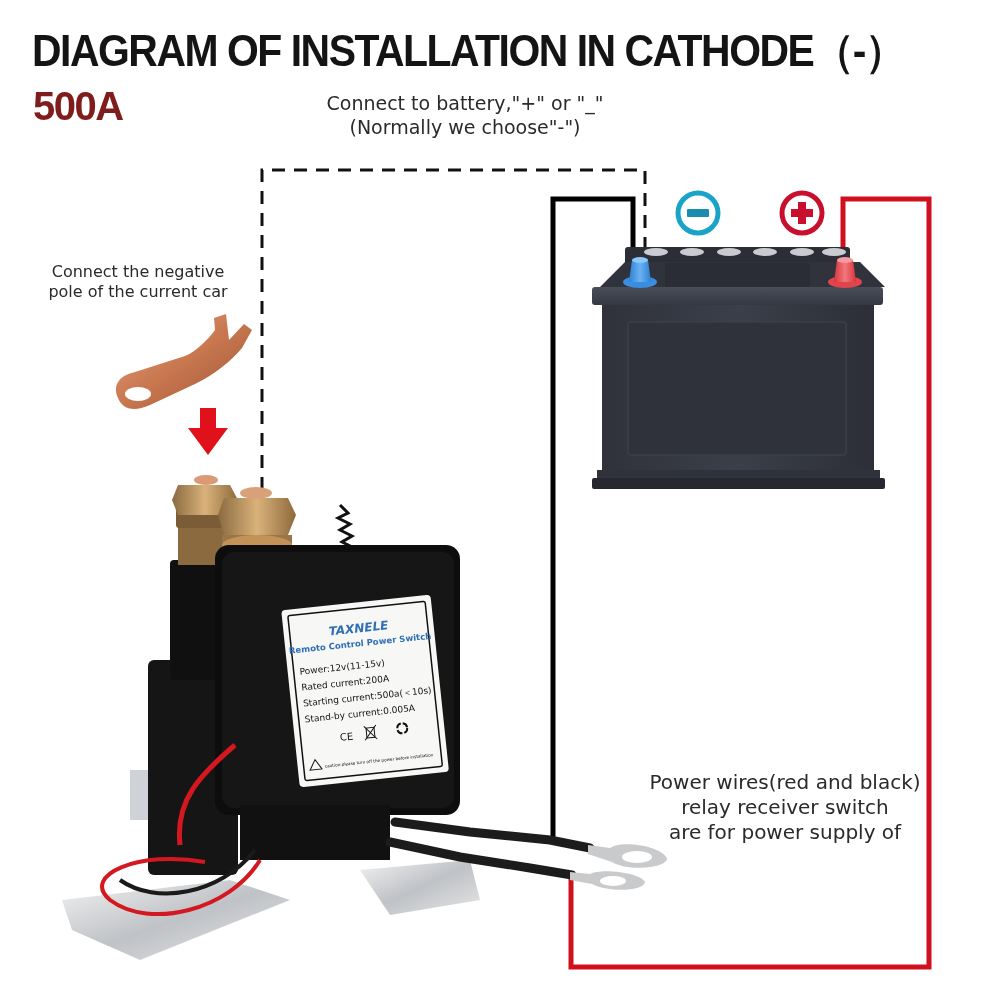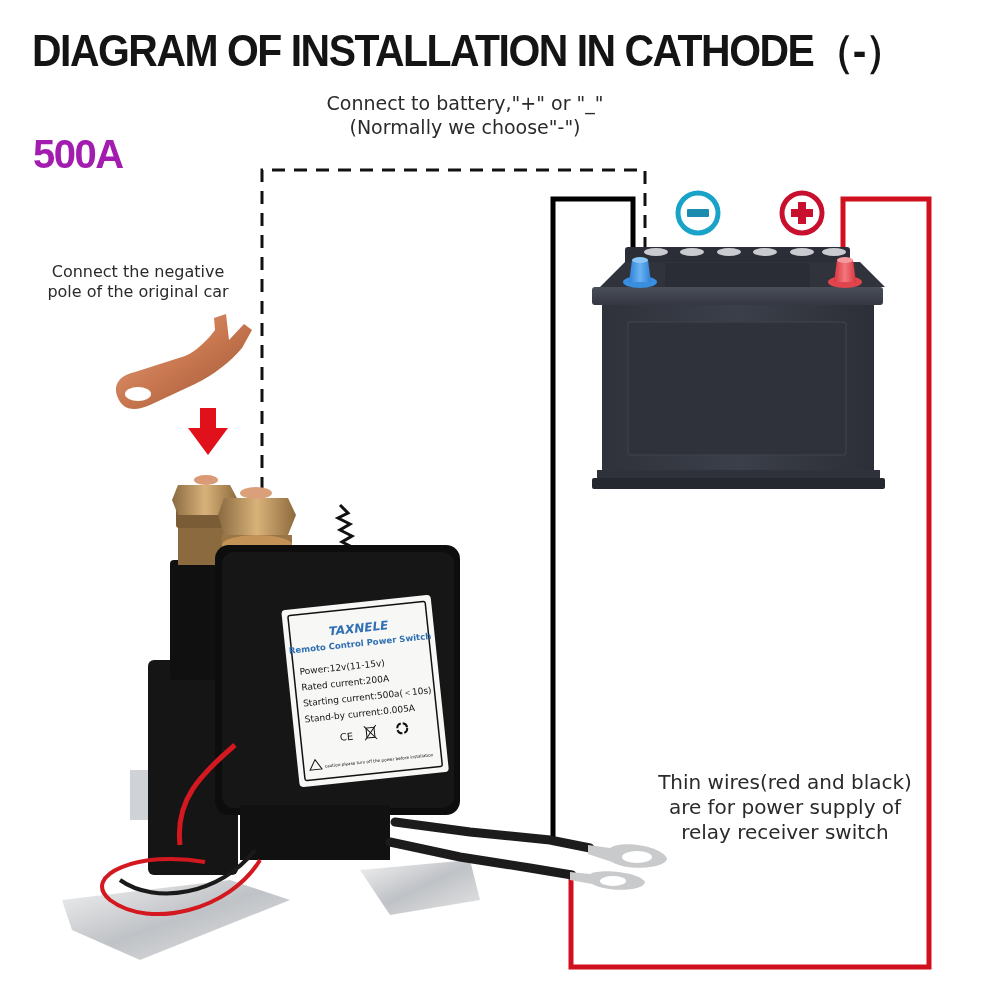--- a/index.html
+++ b/index.html
@@ -7,21 +7,21 @@
   .abs { position: absolute; }
   .title {
     left: 32px; top: 22px; width: 960px;
     font-family: "Liberation Sans", sans-serif; font-weight: bold;
     font-size: 44px; letter-spacing: -1.6px; color: #141414; white-space: nowrap;
     transform: scaleX(0.93); transform-origin: left top;
   }
   .subtitle {
     left: 33px; top: 84px;
     font-family: "Liberation Sans", sans-serif; font-weight: bold;
-    font-size: 40px; letter-spacing: -1.5px; color: #a21caf; margin-top: 48px;
+    font-size: 40px; letter-spacing: -1.5px; color: #7f1d1d;
   }
   .note { color: #2a2a2a; text-align: center; line-height: 1.25; }
   .note-battery { left: 300px; top: 92px; width: 330px; font-size: 19px; }
   .note-negative { left: 28px; top: 262px; width: 220px; font-size: 16px; }
   .note-thin { left: 640px; top: 770px; width: 290px; font-size: 20px; }
   svg.diagram { position: absolute; left: 0; top: 0; }
   .label-text { font-family: "DejaVu Sans", sans-serif; }
 </style>
 </head>
 <body>
@@ -29,27 +29,27 @@
 <div class="abs title">DIAGRAM OF INSTALLATION IN CATHODE（-）</div>
 <div class="abs subtitle">500A</div>
 
 <div class="abs note note-battery">
   <div>Connect to battery,"+" or "_"</div>
   <div>(Normally we choose"-")</div>
 </div>
 
 <div class="abs note note-negative">
   <div>Connect the negative</div>
-  <div>pole of the original car</div>
+  <div>pole of the current car</div>
 </div>
 
 <div class="abs note note-thin">
-  <div>Thin wires(red and black)</div>
+  <div>Power wires(red and black)</div>
+  <div>relay receiver switch</div>
   <div>are for power supply of</div>
-  <div>relay receiver switch</div>
 </div>
 
 <svg class="diagram" width="1000" height="1000" viewBox="0 0 1000 1000">
   <defs>
     <linearGradient id="copperGrad" x1="0" y1="0" x2="1" y2="1">
       <stop offset="0" stop-color="#e9a382"></stop>
       <stop offset="0.5" stop-color="#c8774f"></stop>
       <stop offset="1" stop-color="#9c5535"></stop>
     </linearGradient>
     <linearGradient id="brassGrad" x1="0" y1="0" x2="1" y2="0">

